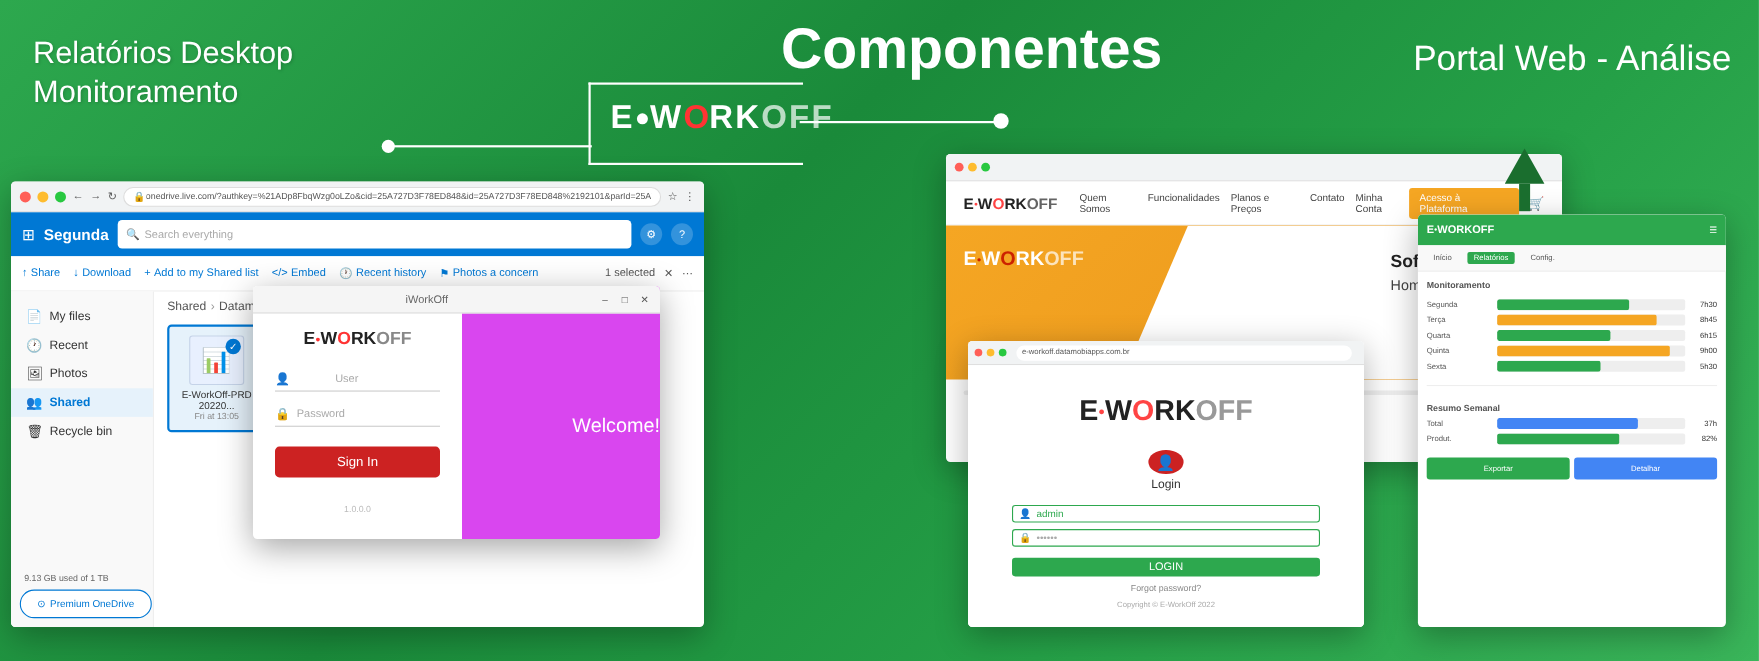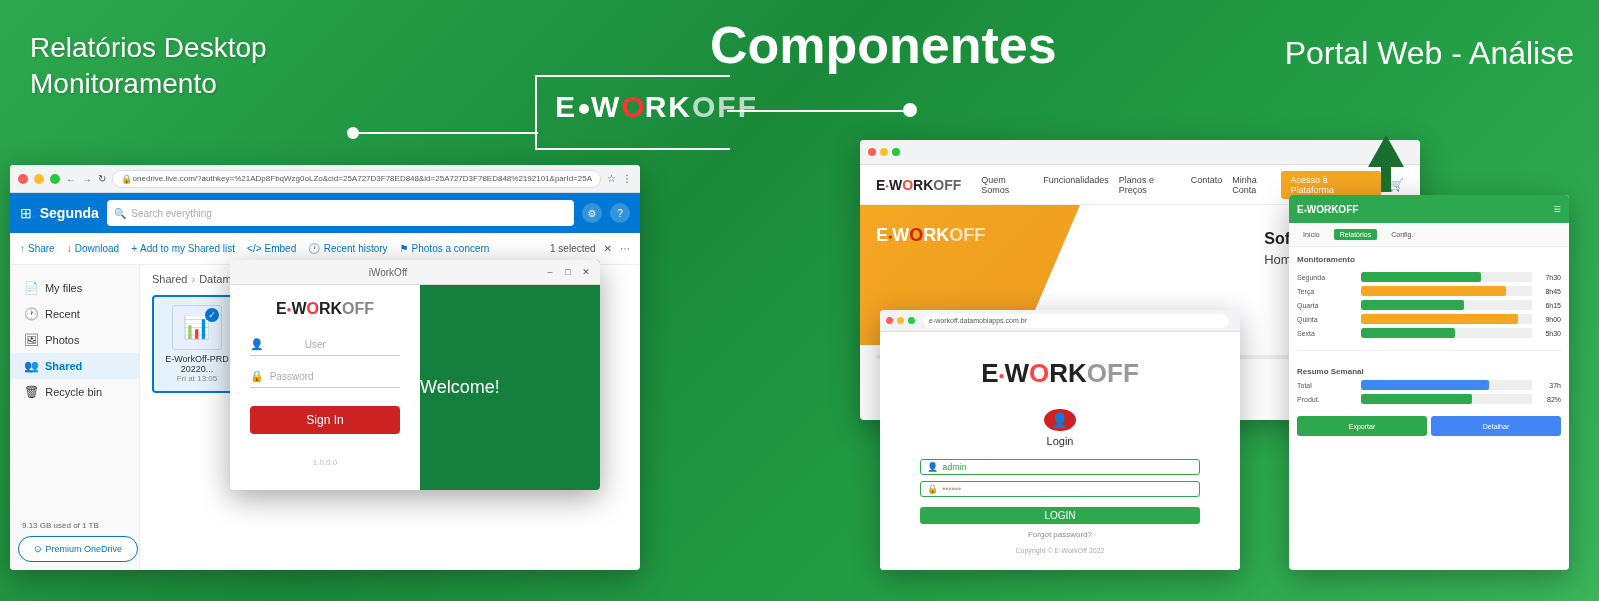--- a/index.html
+++ b/index.html
@@ -331,24 +331,24 @@
       width: 190px;
       padding-top: 35px;
       padding-left: 20px;
       padding-right: 20px;
       display: flex;
       flex-direction: column;
       align-items: center;
     }
     .popup-right {
       flex: 1;
-      background: #15803d;
-      display: flex;
-      align-items: center;
-      justify-content: flex-start;
+      background: #d946ef;
+      display: flex;
+      align-items: center;
+      justify-content: flex-end;
       padding-top: 25px;
     }
     .popup-right-text {
       color: white;
       font-size: 18px;
       font-weight: 300;
     }
     .popup-logo {
       font-size: 16px;
       font-weight: 700;

